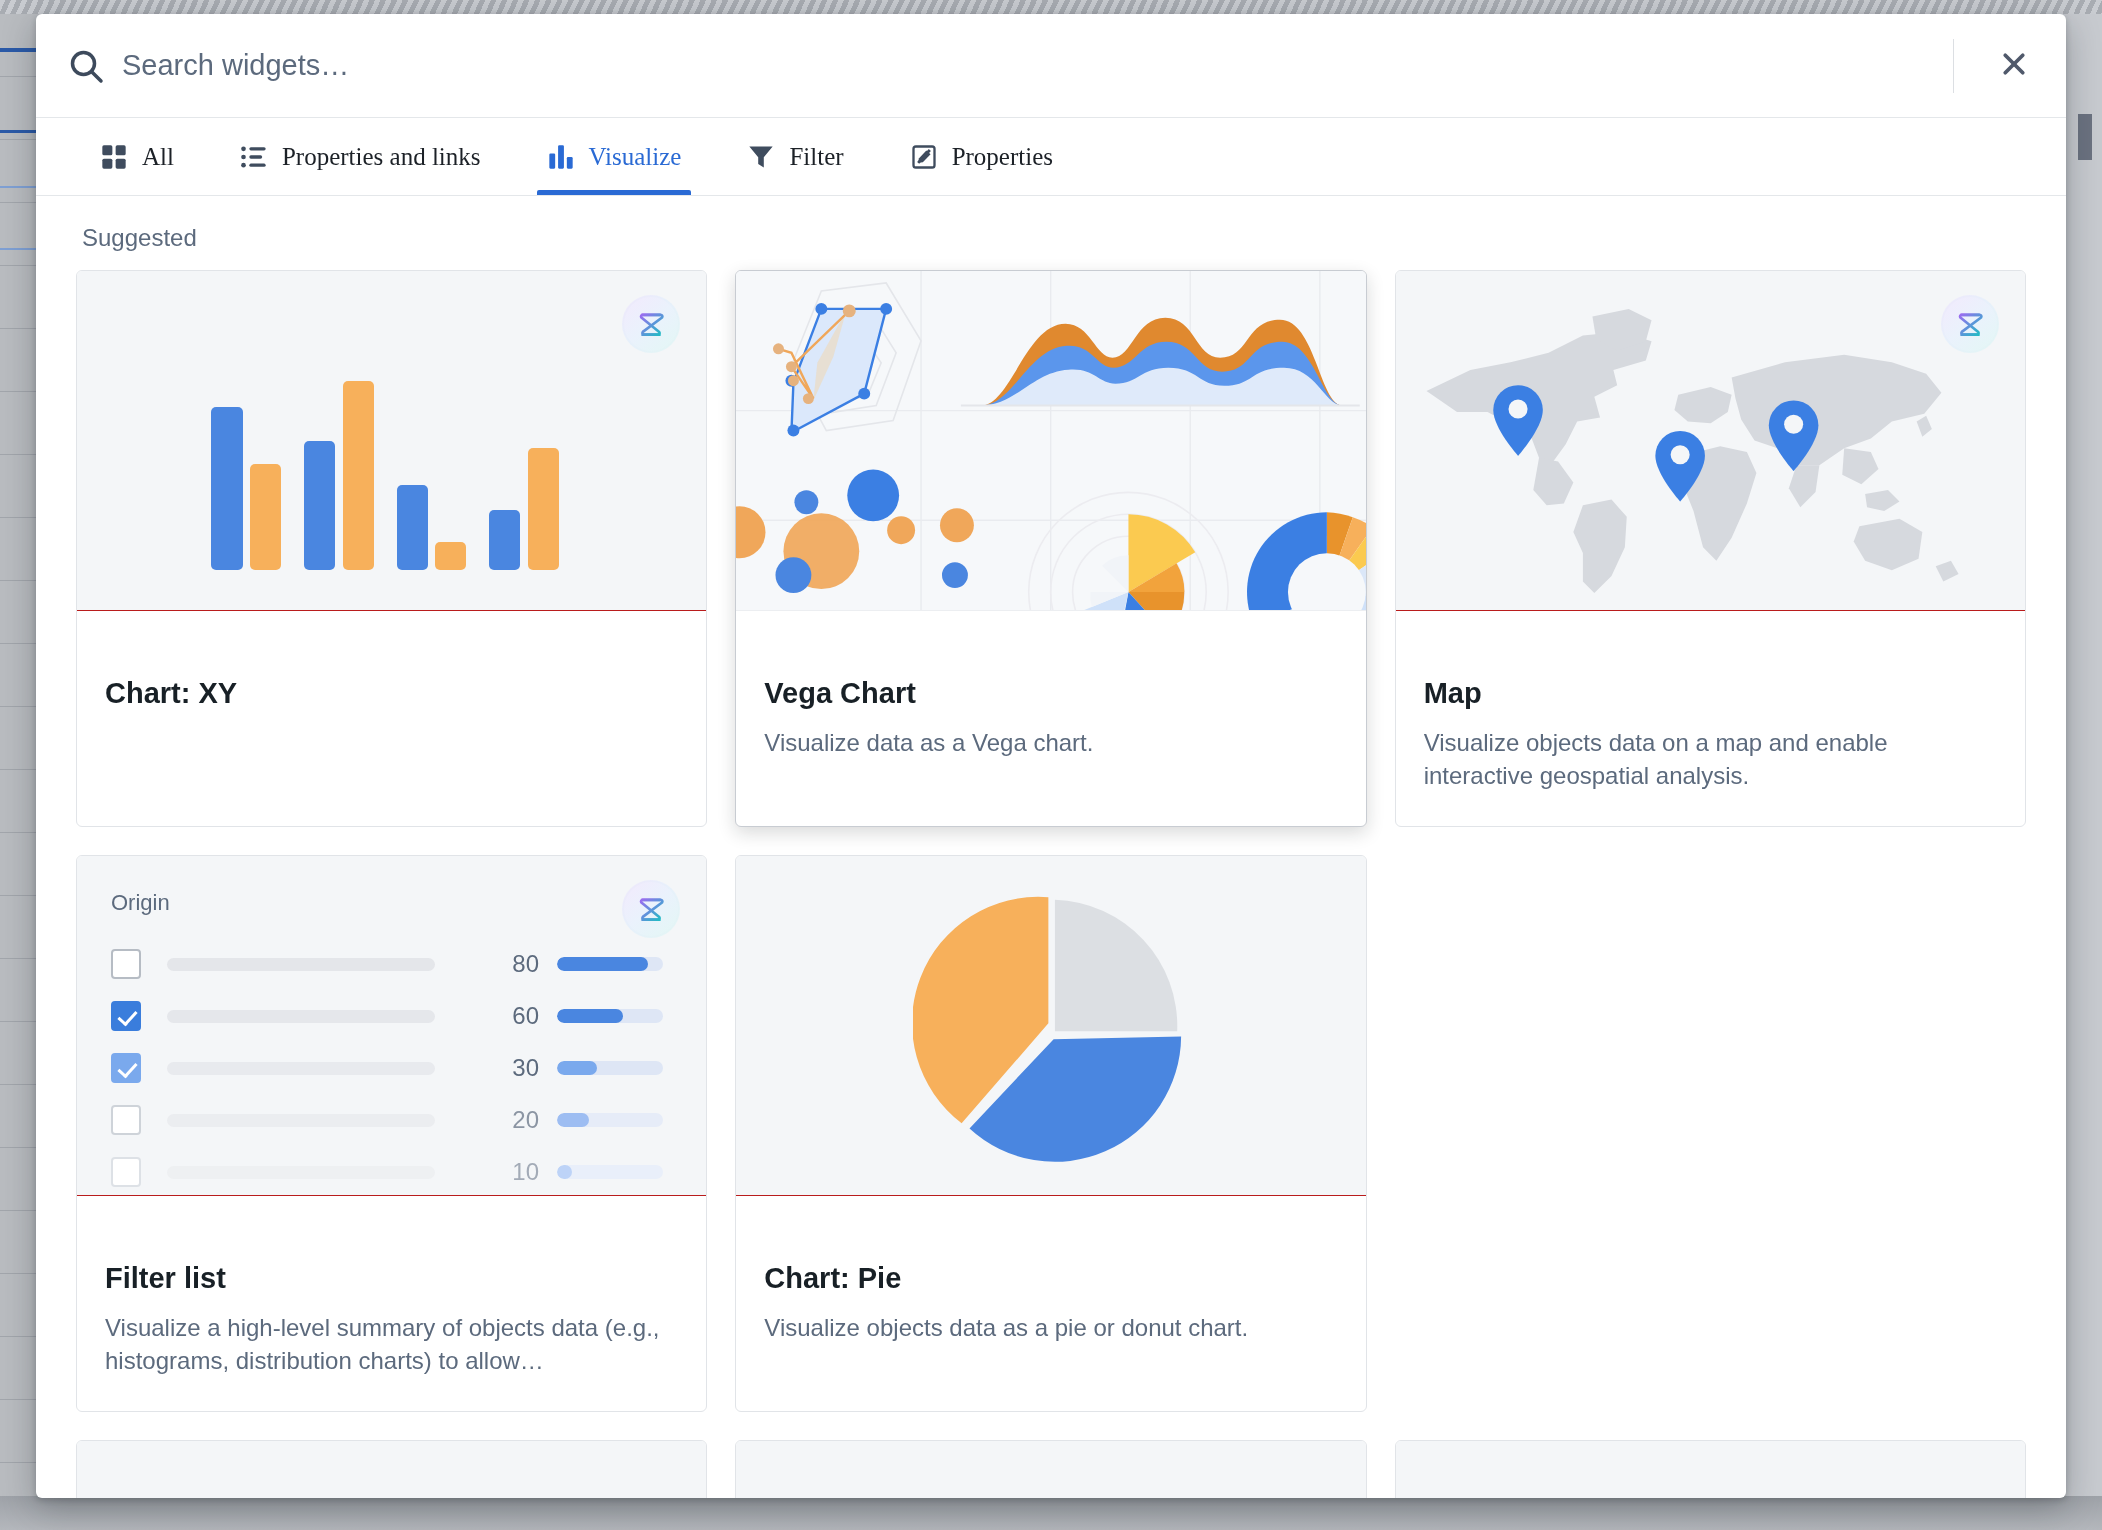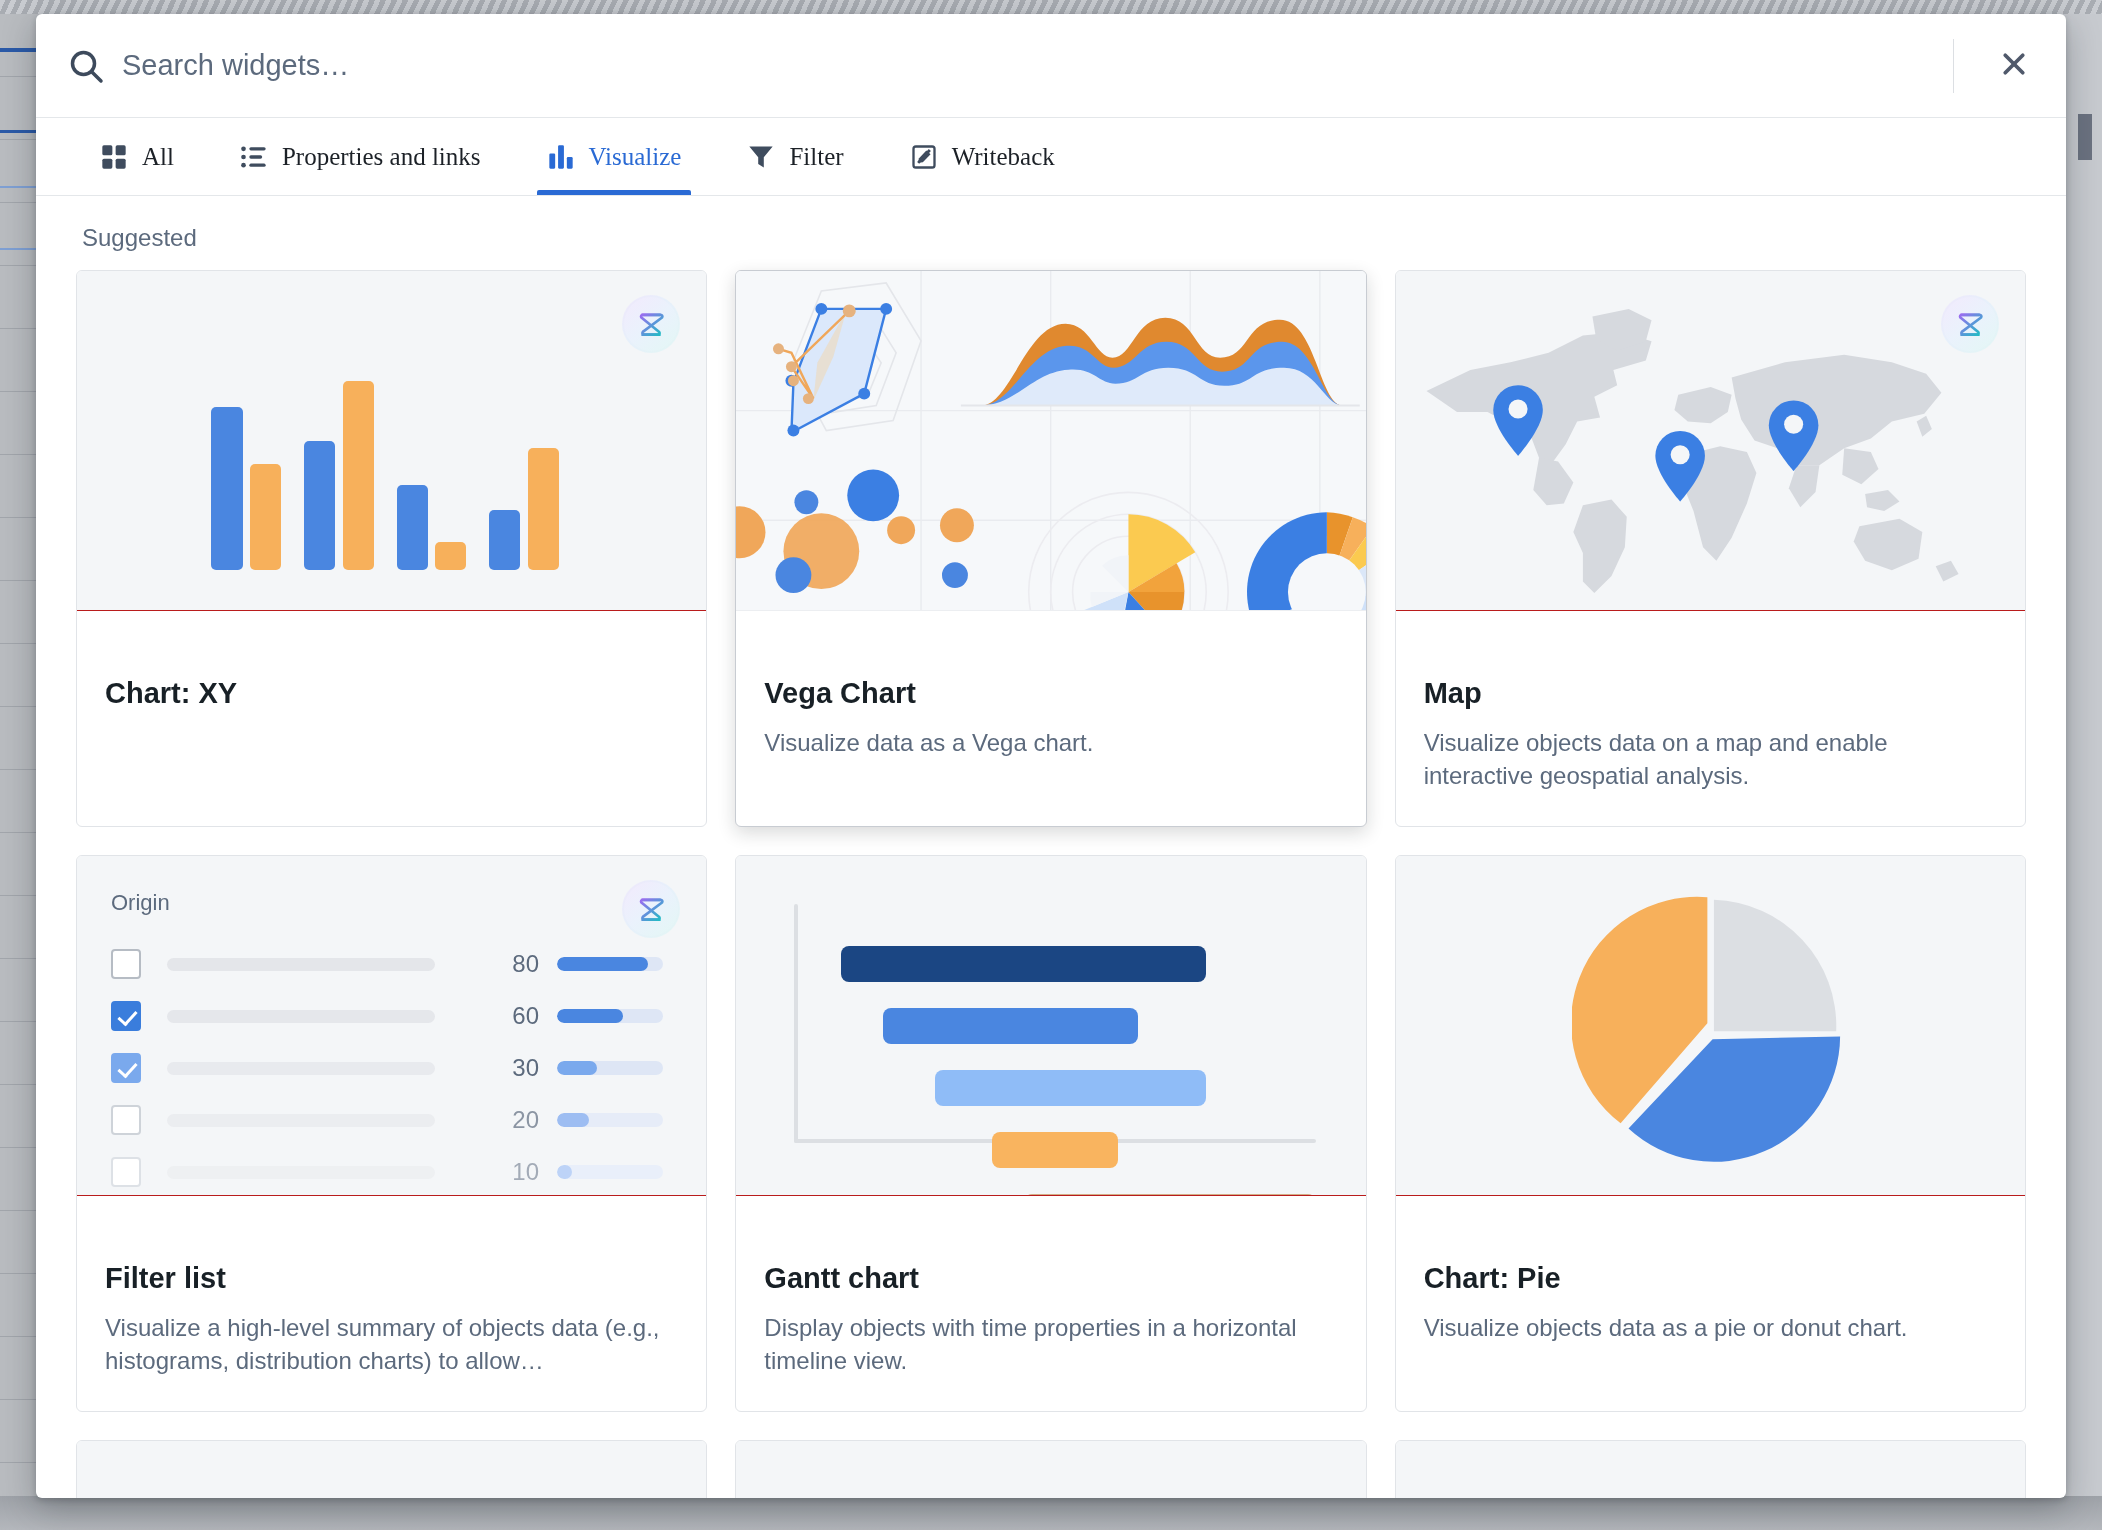--- a/index.html
+++ b/index.html
@@ -294,21 +294,21 @@
     </button>
 
     <button class="tab">
       <span class="tab-ico">
         <svg viewBox="0 0 24 24" width="28" height="28" fill="none" stroke="currentColor" stroke-width="2">
           <rect x="3" y="3" width="18" height="18" rx="2"></rect>
           <path d="M7 17 L17 6" stroke-width="2.4"></path>
           <path d="M7 17 L7.6 13.2 L14 6.4 L17.6 9.6 L11 16.4 Z" fill="currentColor" stroke="none"></path>
         </svg>
       </span>
-      <span>Writeback</span>
+      <span>Properties</span>
     </button>
 
   </div>
 
   <div class="body-scroll">
     <div class="section-title">Suggested</div>
 
     <div class="grid">
 
       <div class="card">
@@ -552,37 +552,20 @@
               <path d="M18.8 5.5 L6.2 5.5 a1.2 1.2 0 0 0 -1 1.9 L17.8 17.6 a1.2 1.2 0 0 1 -1 1.9 H5.2" stroke="url(#bg4)"></path>
             </svg>
           </div>
         </div>
         <div class="card-text">
           <div class="card-title">Filter list</div>
           <div class="card-desc">Visualize a high-level summary of objects data (e.g., histograms, distribution charts) to allow…</div>
         </div>
       </div>
 
-      <div class="card">
-        <div class="thumb">
-          <div class="gantt">
-            <div class="axis-v"></div>
-            <div class="axis-h"></div>
-            <div class="gbar" style="left:9%;width:70%;top:42px;background:#1b4683;"></div>
-            <div class="gbar" style="left:17%;width:49%;top:104px;background:#4a86e0;"></div>
-            <div class="gbar" style="left:27%;width:52%;top:166px;background:#8fbcf7;"></div>
-            <div class="gbar" style="left:38%;width:24%;top:228px;background:#f9b45f;"></div>
-            <div class="gbar" style="left:44%;width:56%;top:290px;background:#d2ae87;"></div>
-          </div>
-        </div>
-        <div class="card-text">
-          <div class="card-title">Gantt chart</div>
-          <div class="card-desc">Display objects with time properties in a horizontal timeline view.</div>
-        </div>
-      </div>
 
       <div class="card">
         <div class="thumb">
           <div class="pie-wrap">
             <svg width="276" height="276" viewBox="-105 -105 210 210">
 
               <path d="M3 -96 A96 96 0 0 1 96 4 L3 4 Z" fill="#dcdfe3"></path>
 
               <path d="M99 8 A96 96 0 0 1 -62 78 L2 10 Z" fill="#4a86e0"></path>
 

